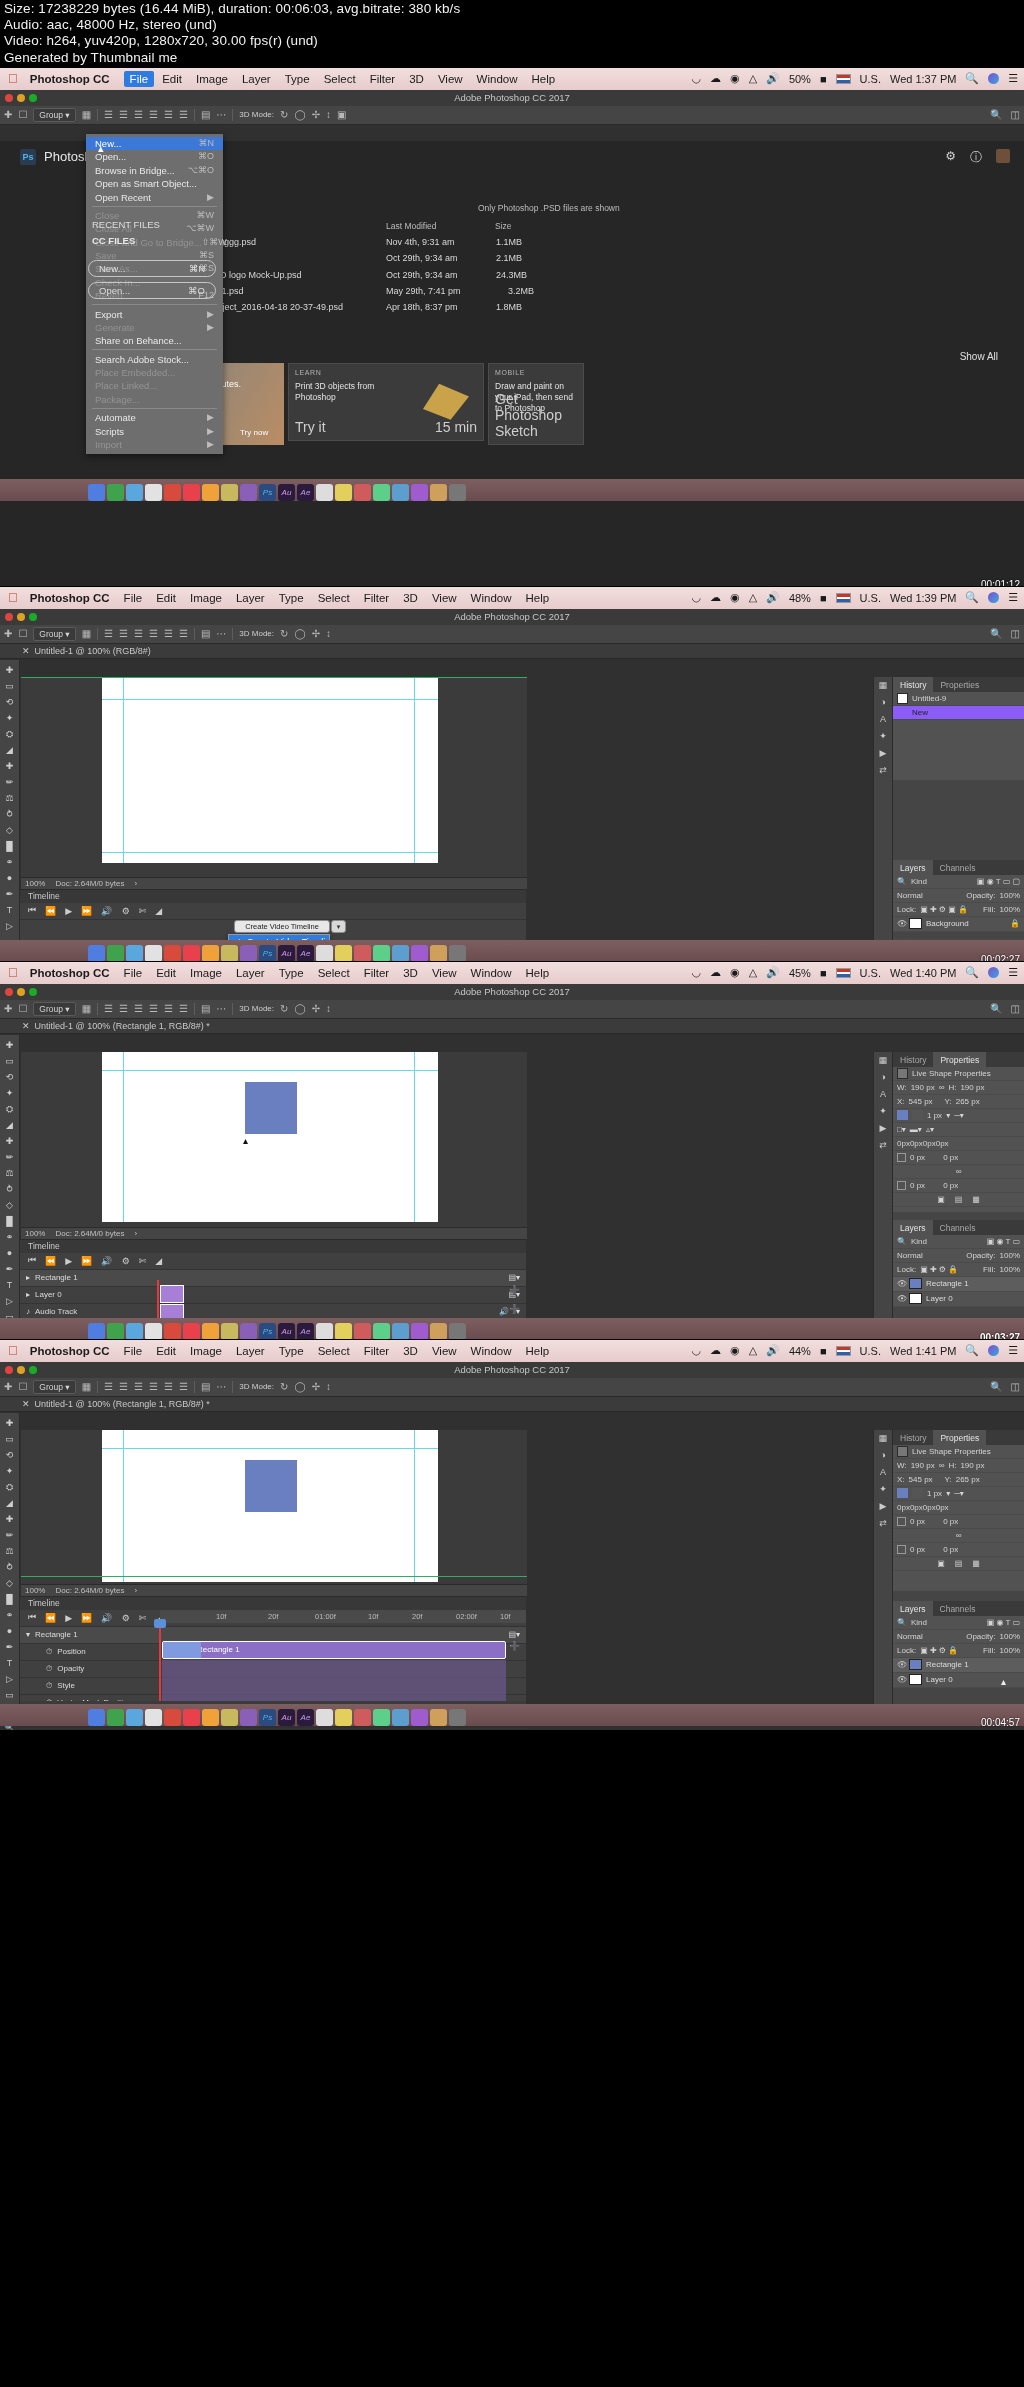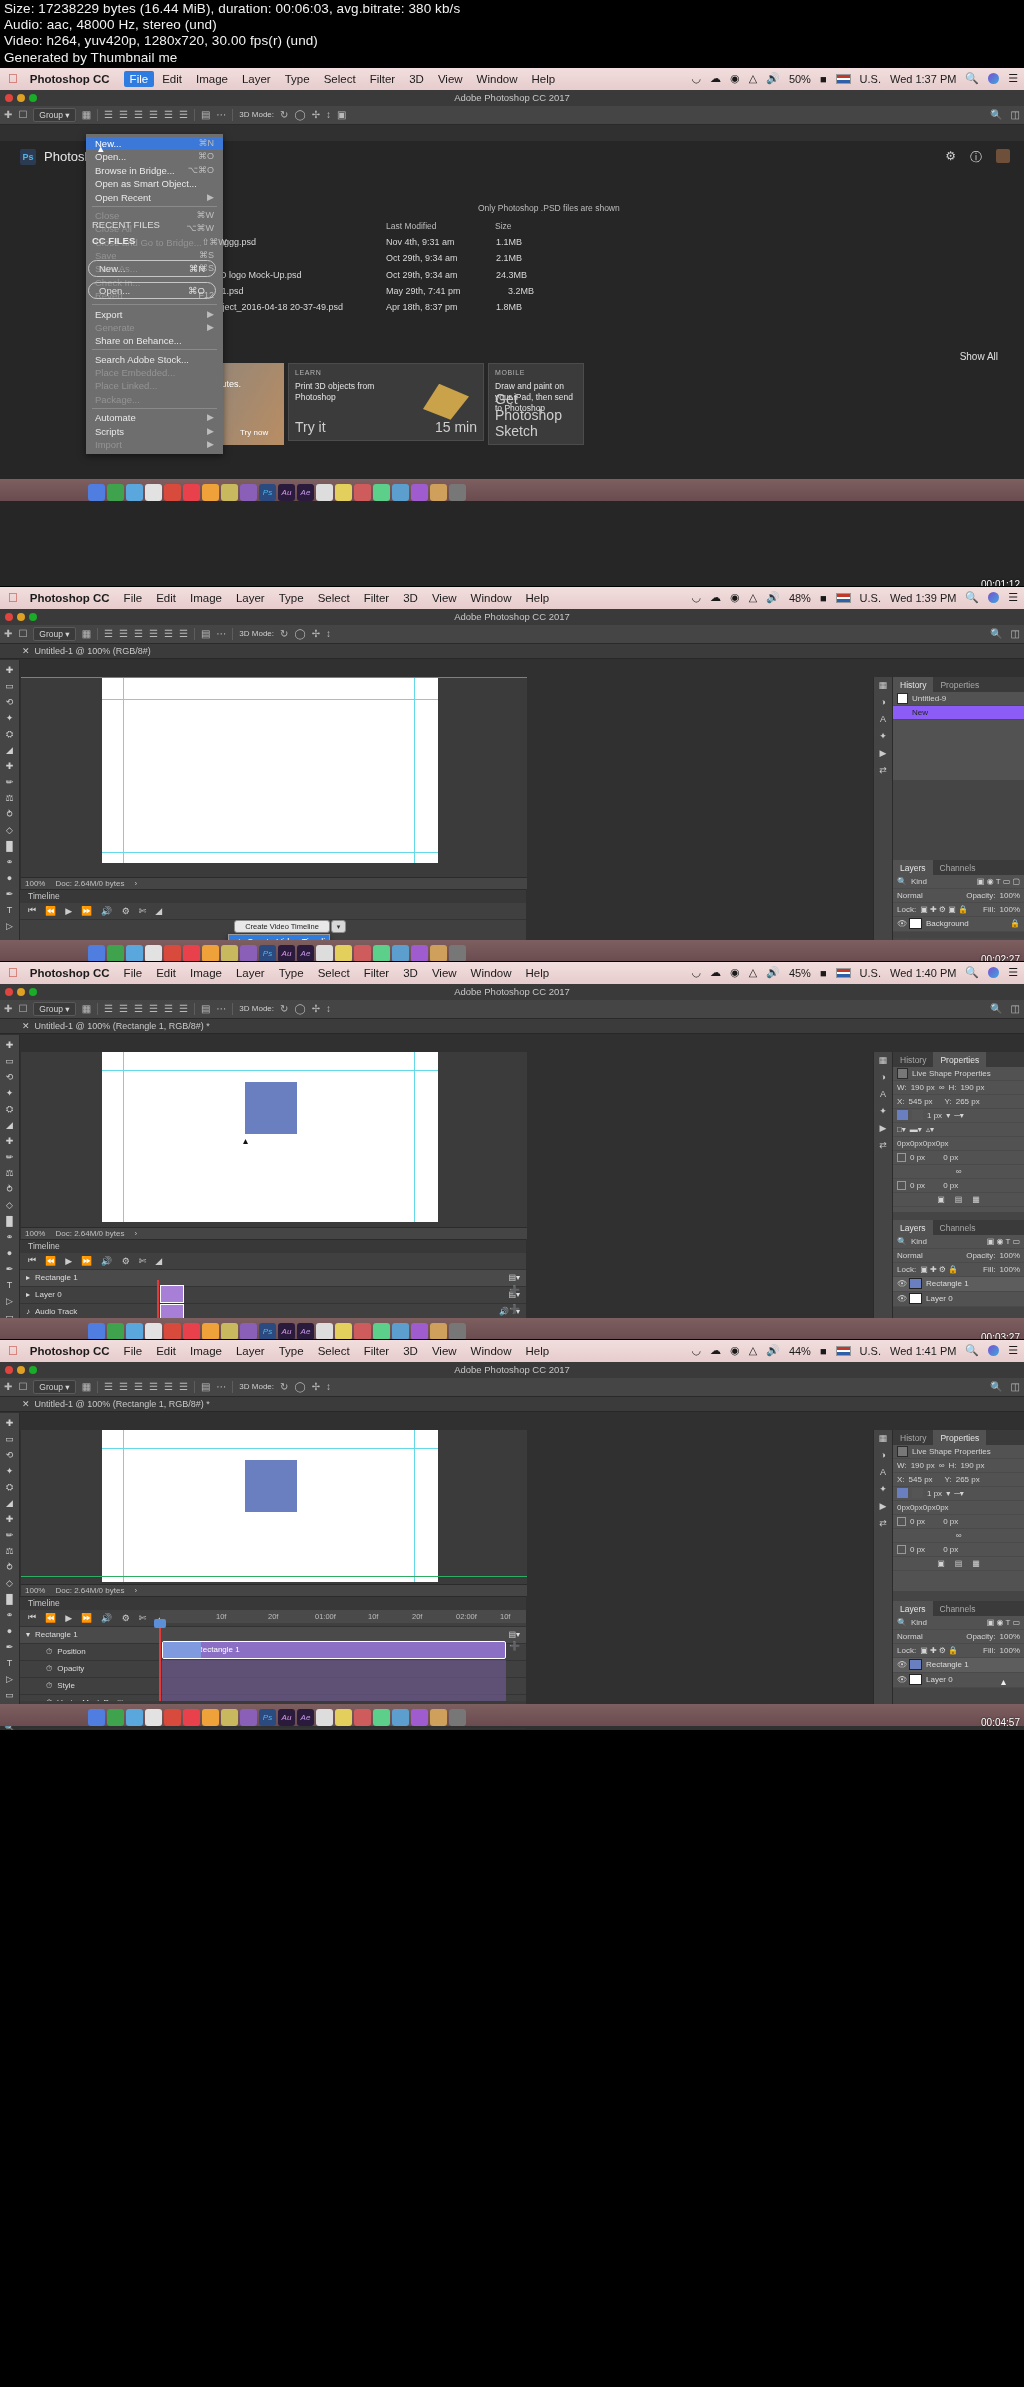--- a/index.html
+++ b/index.html
@@ -875,21 +875,21 @@
       <i style="background:#2a1a3c;color:#c39be8;font-size:8px;text-align:center;line-height:17px;">Ae</i>
       <i style="background:#ddd"></i>
       <i style="background:#e3cf5c"></i>
       <i style="background:#cf5c5c"></i>
       <i style="background:#5ccf8a"></i>
       <i style="background:#5c9fcf"></i>
       <i style="background:#9f5ccf"></i>
       <i style="background:#cf9f5c"></i>
       <i style="background:#777"></i>
   </div>
-  <div class="stamp" style="bottom:-4px;">00:03:27</div>
+  <div class="stamp" style="bottom:-4px;font-weight:bold;">00:03:27</div>
 </div>
 
 <div class="panel" id="p4" style="height:391px;">
   <div class="macbar">
     <span class="apple"></span>
     <span class="bold">Photoshop CC</span>
     <span class="mi">File</span>
     <span class="mi">Edit</span>
     <span class="mi">Image</span>
     <span class="mi">Layer</span>

